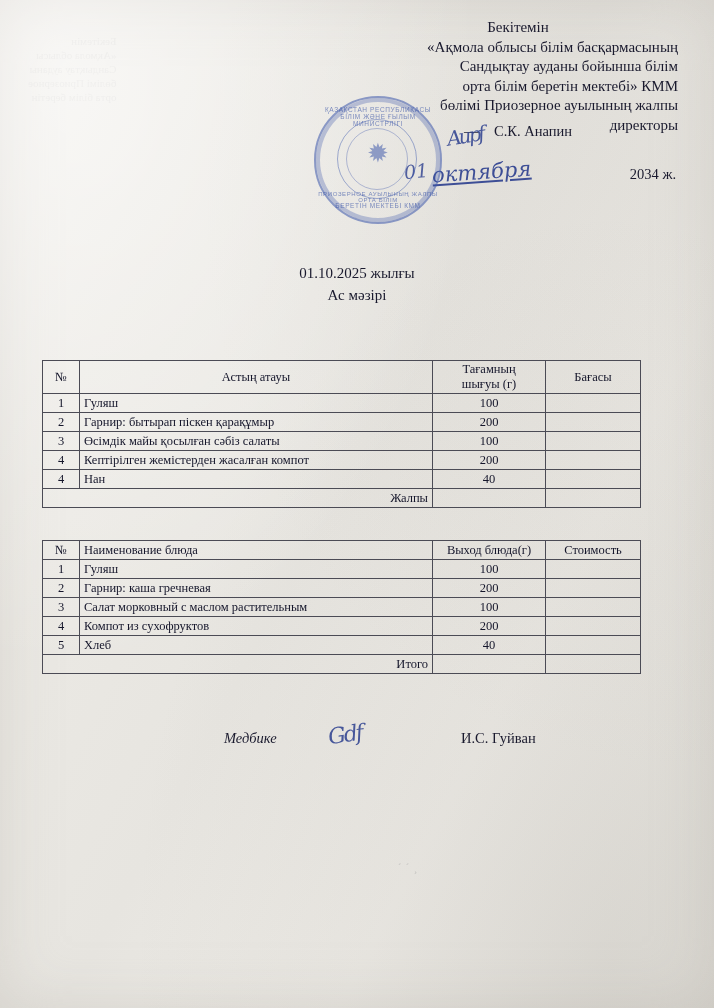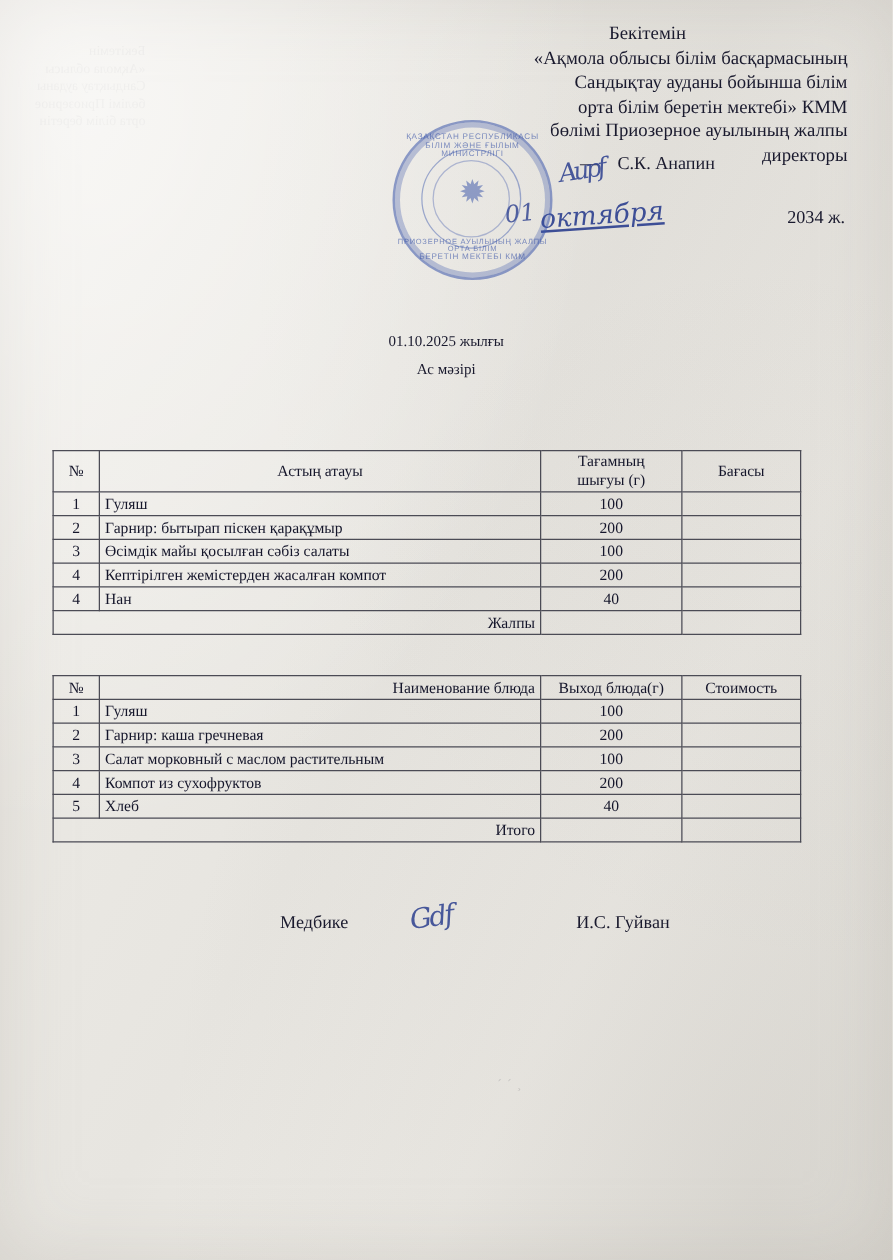--- a/index.html
+++ b/index.html
@@ -165,21 +165,21 @@
   .stamp .t-bottom { top: 104px; }
   .stamp .t-mid { top: 93px; font-size: 6px; }
 
   
   .doc-title {
     position: absolute;
     left: 0;
     top: 262px;
     width: 714px;
     text-align: center;
-    font-size: 12px;
+    font-size: 15px;
     line-height: 22px;
   }
 
   
   table.menu {
     position: absolute;
     border-collapse: collapse;
     font-size: 12.5px;
     color: #15162b;
   }
@@ -205,21 +205,21 @@
   #table-ru { left: 42px; top: 540px; }
 
   
   .footer {
     position: absolute;
     left: 0;
     top: 730px;
     width: 714px;
     font-size: 14.5px;
   }
-  .footer .role { position: absolute; left: 224px; }
+  .footer .role { position: absolute; left: 224px; font-style: italic; }
   .footer .name { position: absolute; left: 461px; }
 
   .smudge {
     position: absolute;
     left: 398px; top: 862px;
     font-size: 10px;
     color: rgba(90,90,100,0.25);
     letter-spacing: 1px;
   }
 </style>
@@ -325,21 +325,21 @@
           <td class="c-out"></td>
           <td class="c-price"></td>
         </tr>
       </tbody>
     </table>
 
     <table class="menu" id="table-ru">
       <thead>
         <tr>
           <th class="c-num">№</th>
-          <th class="c-name" style="text-align:right">Наименование блюда</th>
+          <th class="c-name" style="text-align:left">Наименование блюда</th>
           <th class="c-out">Выход блюда(г)</th>
           <th class="c-price">Стоимость</th>
         </tr>
       </thead>
       <tbody>
         <tr>
           <td class="c-num">1</td>
           <td class="c-name">Гуляш</td>
           <td class="c-out">100</td>
           <td class="c-price"></td>

